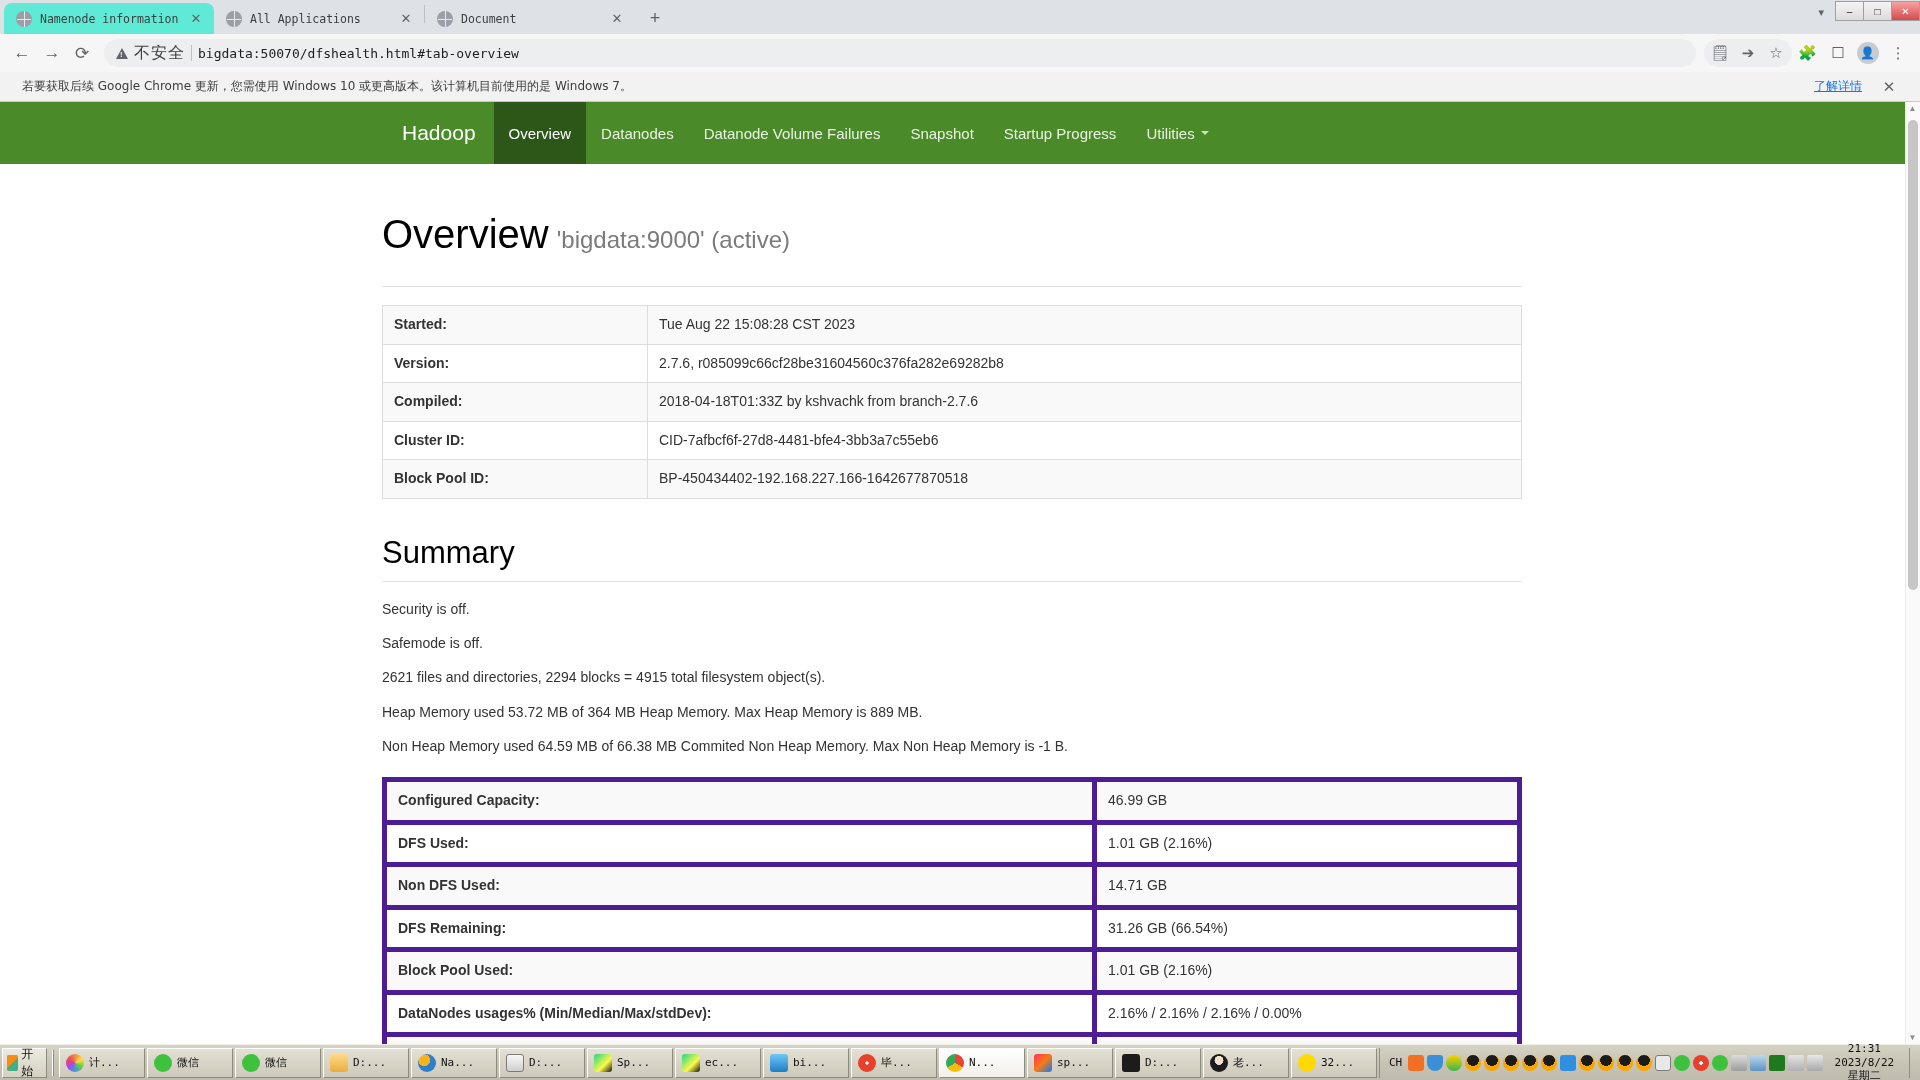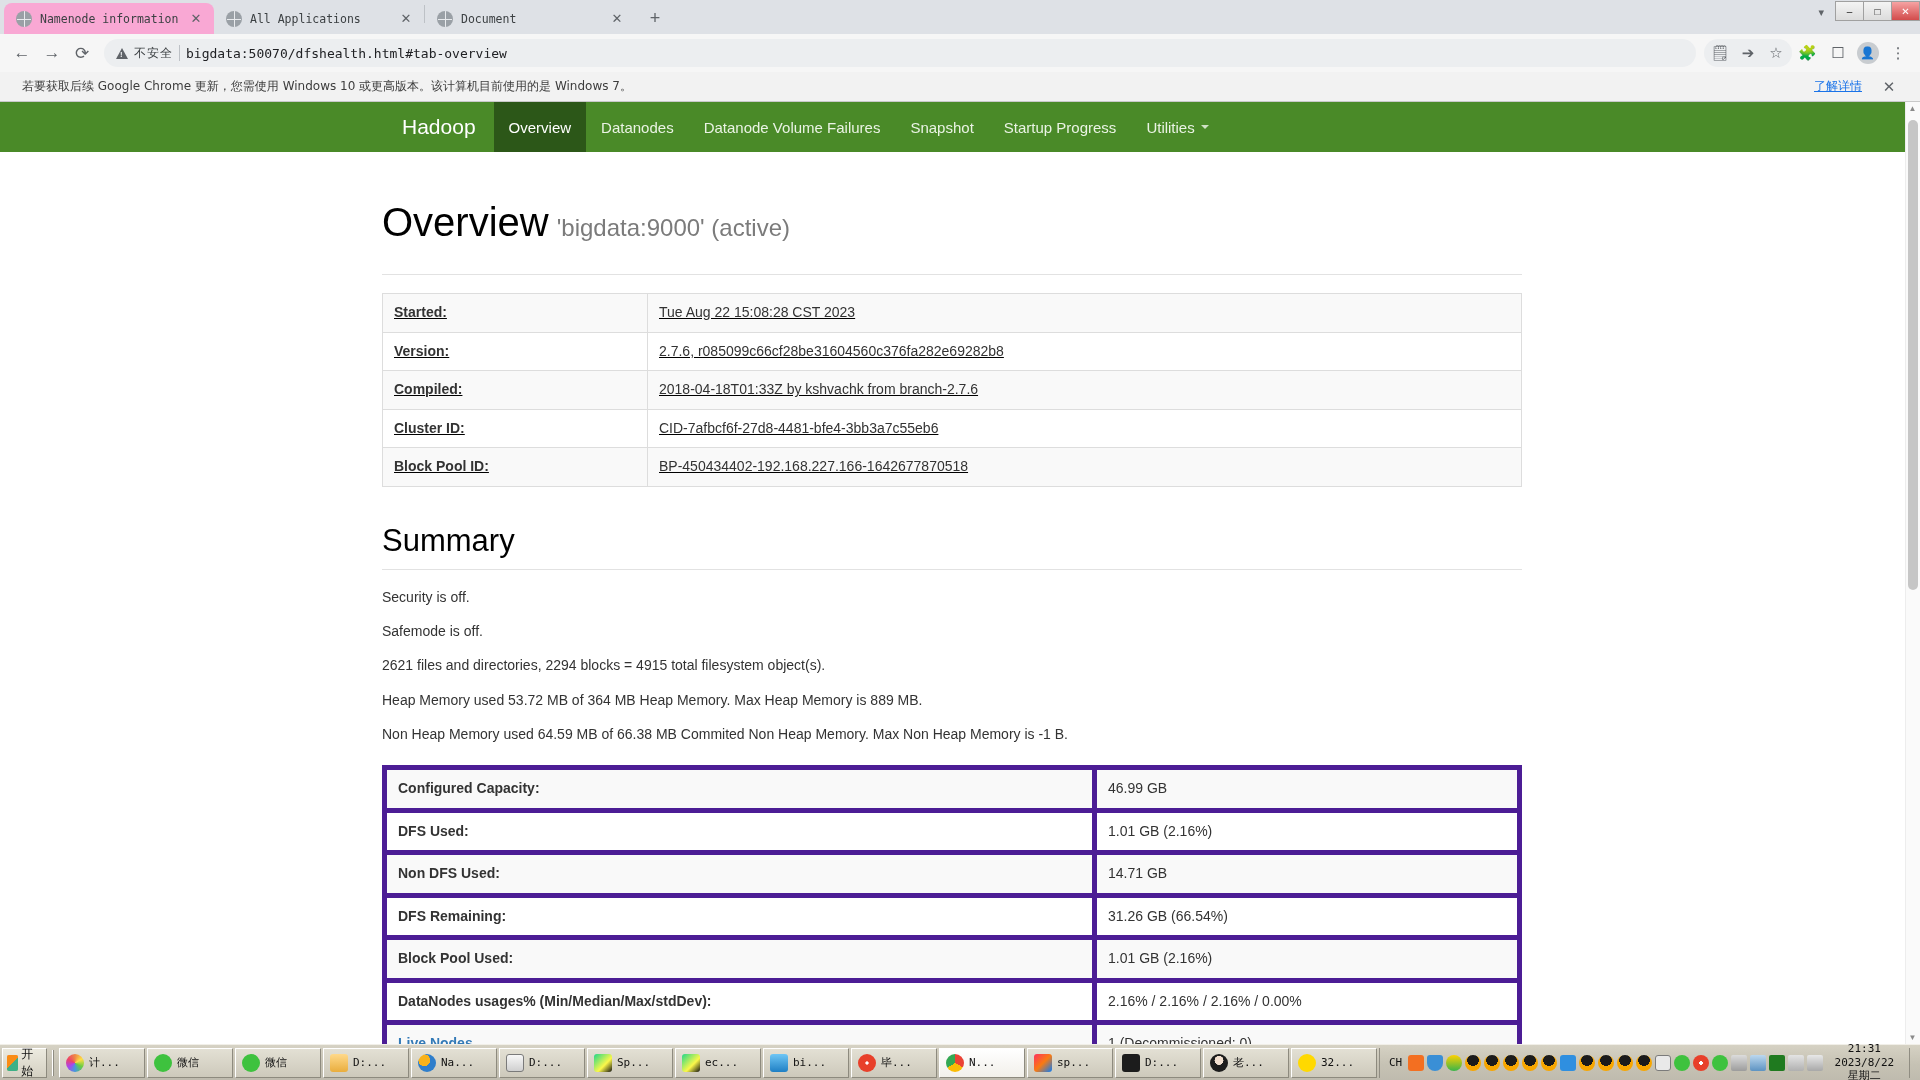--- a/index.html
+++ b/index.html
@@ -25,21 +25,21 @@
     align-items: center;
     gap: 8px;
     padding: 0 10px 0 12px;
     min-width: 210px;
     max-width: 250px;
     font-size: 12px;
     color: #3c4043;
     position: relative;
     border-radius: 8px 8px 0 0;
   }
-  .tab.active { background: #f9a8d4; }
+  .tab.active { background: #5eead4; }
   .tab .favicon {
     width: 16px; height: 16px;
     flex: 0 0 16px;
     border-radius: 50%;
     background: #9aa0a6;
     position: relative;
     overflow: hidden;
   }
   .tab .favicon::before {
     content: "";
@@ -132,21 +132,21 @@
     border-bottom: 11px solid #5f6368;
     position: relative;
   }
   .warn-tri::after {
     content: "!";
     position: absolute; left: -2px; top: 2px;
     font-size: 8px; color: #eceef0; font-weight: bold;
   }
   .insecure-label {
     font-family: "DejaVu Sans", sans-serif;
-    font-size: 12px; color: #3c4043;
+    font-size: 16px; color: #3c4043;
     letter-spacing: 1px;
   }
   .omni-div { width: 1px; height: 16px; background: #bdc1c6; }
   .omni-url {
     font-family: "DejaVu Sans Mono", monospace;
     font-size: 13px; color: #202124;
     white-space: nowrap;
   }
   .toolbar-right { display: flex; align-items: center; gap: 2px; }
   .tb-icon {
@@ -197,21 +197,21 @@
     width: 10px; height: 470px;
     background: #c6c6c6; border-radius: 5px;
   }
   .scroll-arrow {
     position:absolute; right:2px; width:11px; text-align:center;
     font-size:8px; color:#8a8a8a;
   }
 
   
   .hdp-nav {
-    height: 50px;
+    height: 62px;
     background: #4a8a28;
     display: flex;
     align-items: stretch;
     padding-left: 384px;
   }
   .hdp-brand {
     display: flex; align-items: center;
     padding: 0 18px;
     color: #ffffff;
     font-size: 21px;
@@ -275,21 +275,21 @@
     margin-top: 30px;
     margin-bottom: 18px;
     width: 1140px;
   }
 
   table.kv {
     border-collapse: collapse;
     width: 1140px;
     font-size: 14px;
   }
-  table.kv tr { border: 1px solid #dddddd; text-decoration: underline; }
+  table.kv tr { border: 1px solid #dddddd; }
   table.kv td {
     padding: 9px 11px;
     border: 1px solid #dddddd;
     color: #333333;
     vertical-align: middle;
     line-height: 1.4;
   }
   table.kv td.key { font-weight: bold; width: 265px; }
   table.kv tr:nth-child(odd) { background: #f9f9f9; }
   table.kv tr:nth-child(even) { background: #ffffff; }

